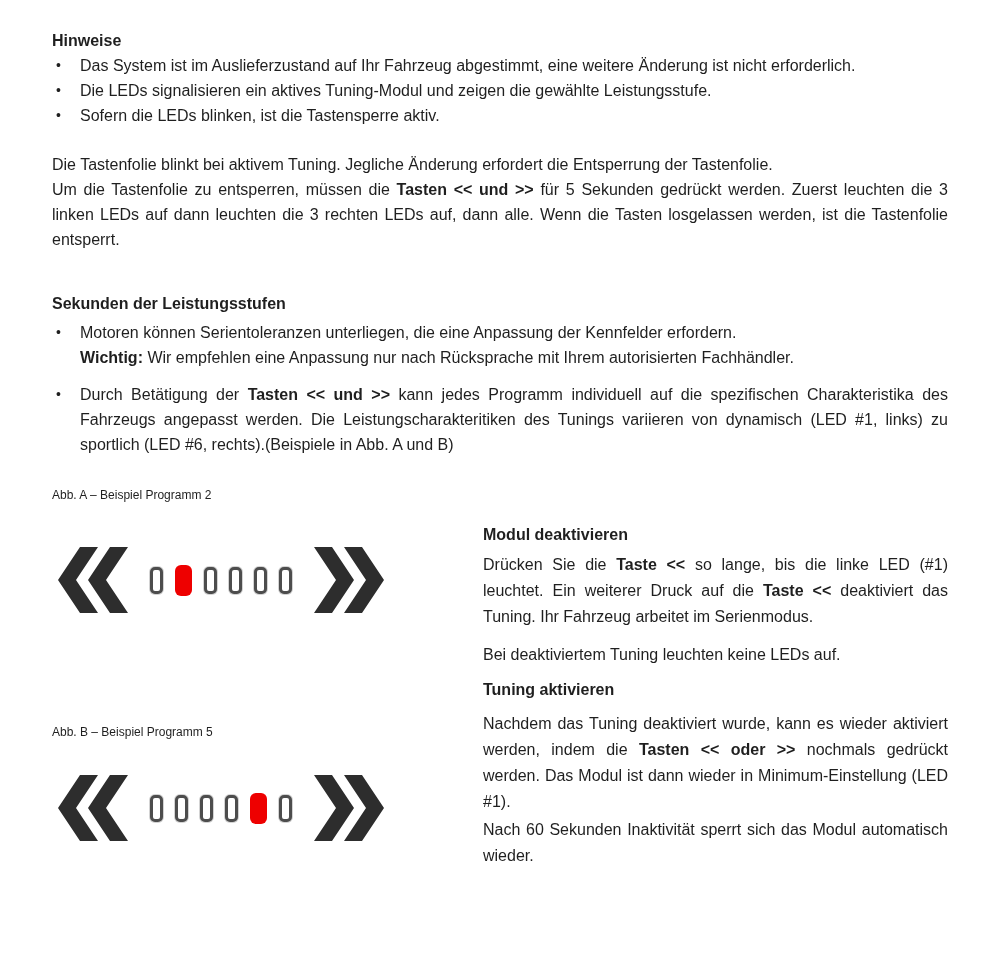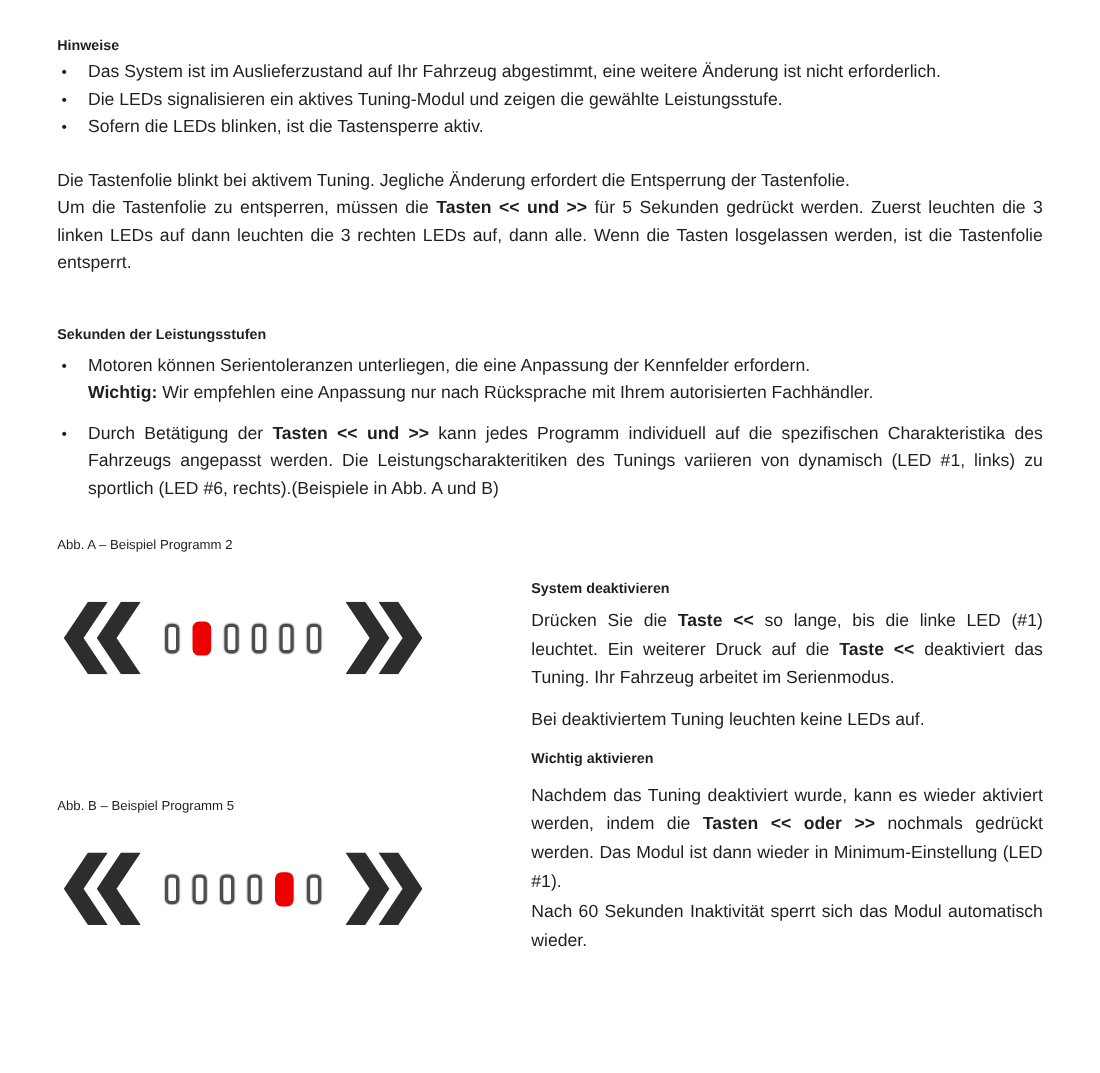--- a/index.html
+++ b/index.html
@@ -17,21 +17,21 @@
     -webkit-font-smoothing:antialiased;
   }
   .page{
     position:relative;
     width:1000px;height:975px;
     background:var(--page-bg);
     padding:28px 52px 0 52px;
     overflow:hidden;
   }
   .h{
-    font-size:13px;font-weight:bold;line-height:25px;
+    font-size:16px;font-weight:bold;line-height:25px;
   }
   .txt{font-size:16px;line-height:25px;}
   .just{text-align:justify;}
   span.b{font-weight:bold;}
   
   .bullet{display:flex;align-items:flex-start;}
   .bullet .dot{
     flex:0 0 28px;width:28px;font-size:14px;line-height:25px;
     padding-left:4px;
   }
@@ -148,22 +148,22 @@
             <div class="led"></div>
           </div>
         <svg class="chev" width="70" height="66" viewBox="0 0 70 66" aria-hidden="true">
           <polygon fill="currentColor" points="0,0 18,0 40,33 18,66 0,66 22,33"></polygon>
           <polygon fill="currentColor" points="30,0 48,0 70,33 48,66 30,66 52,33"></polygon>
         </svg>
       </div>
     </div>
 
     <div class="col-right">
-      <div id="rc-h1" class="h">System deaktivieren</div>
+      <div id="rc-h1" class="h">Modul deaktivieren</div>
       <div id="rc-p1" class="txt just"><span>Drücken Sie die </span><span class="b">Taste &lt;&lt;</span><span> so lange, bis die linke LED (#1) leuchtet. Ein weiterer Druck auf die </span><span class="b">Taste &lt;&lt;</span><span> deaktiviert das Tuning. Ihr Fahrzeug arbeitet im Serienmodus.</span></div>
       <div id="rc-p2" class="txt"><span>Bei deaktiviertem Tuning leuchten keine LEDs auf.</span></div>
-      <div id="rc-h2" class="h">Wichtig aktivieren</div>
+      <div id="rc-h2" class="h">Tuning aktivieren</div>
       <div id="rc-p3" class="txt just"><span>Nachdem das Tuning deaktiviert wurde, kann es wieder aktiviert werden, indem die </span><span class="b">Tasten &lt;&lt; oder &gt;&gt;</span><span> nochmals gedrückt werden. Das Modul ist dann wieder in Minimum-Einstellung (LED #1).</span></div>
       <div id="rc-p4" class="txt just"><span>Nach 60 Sekunden Inaktivität sperrt sich das Modul automatisch wieder.</span></div>
     </div>
 
   </div>
 </div>
 
 </body></html>

